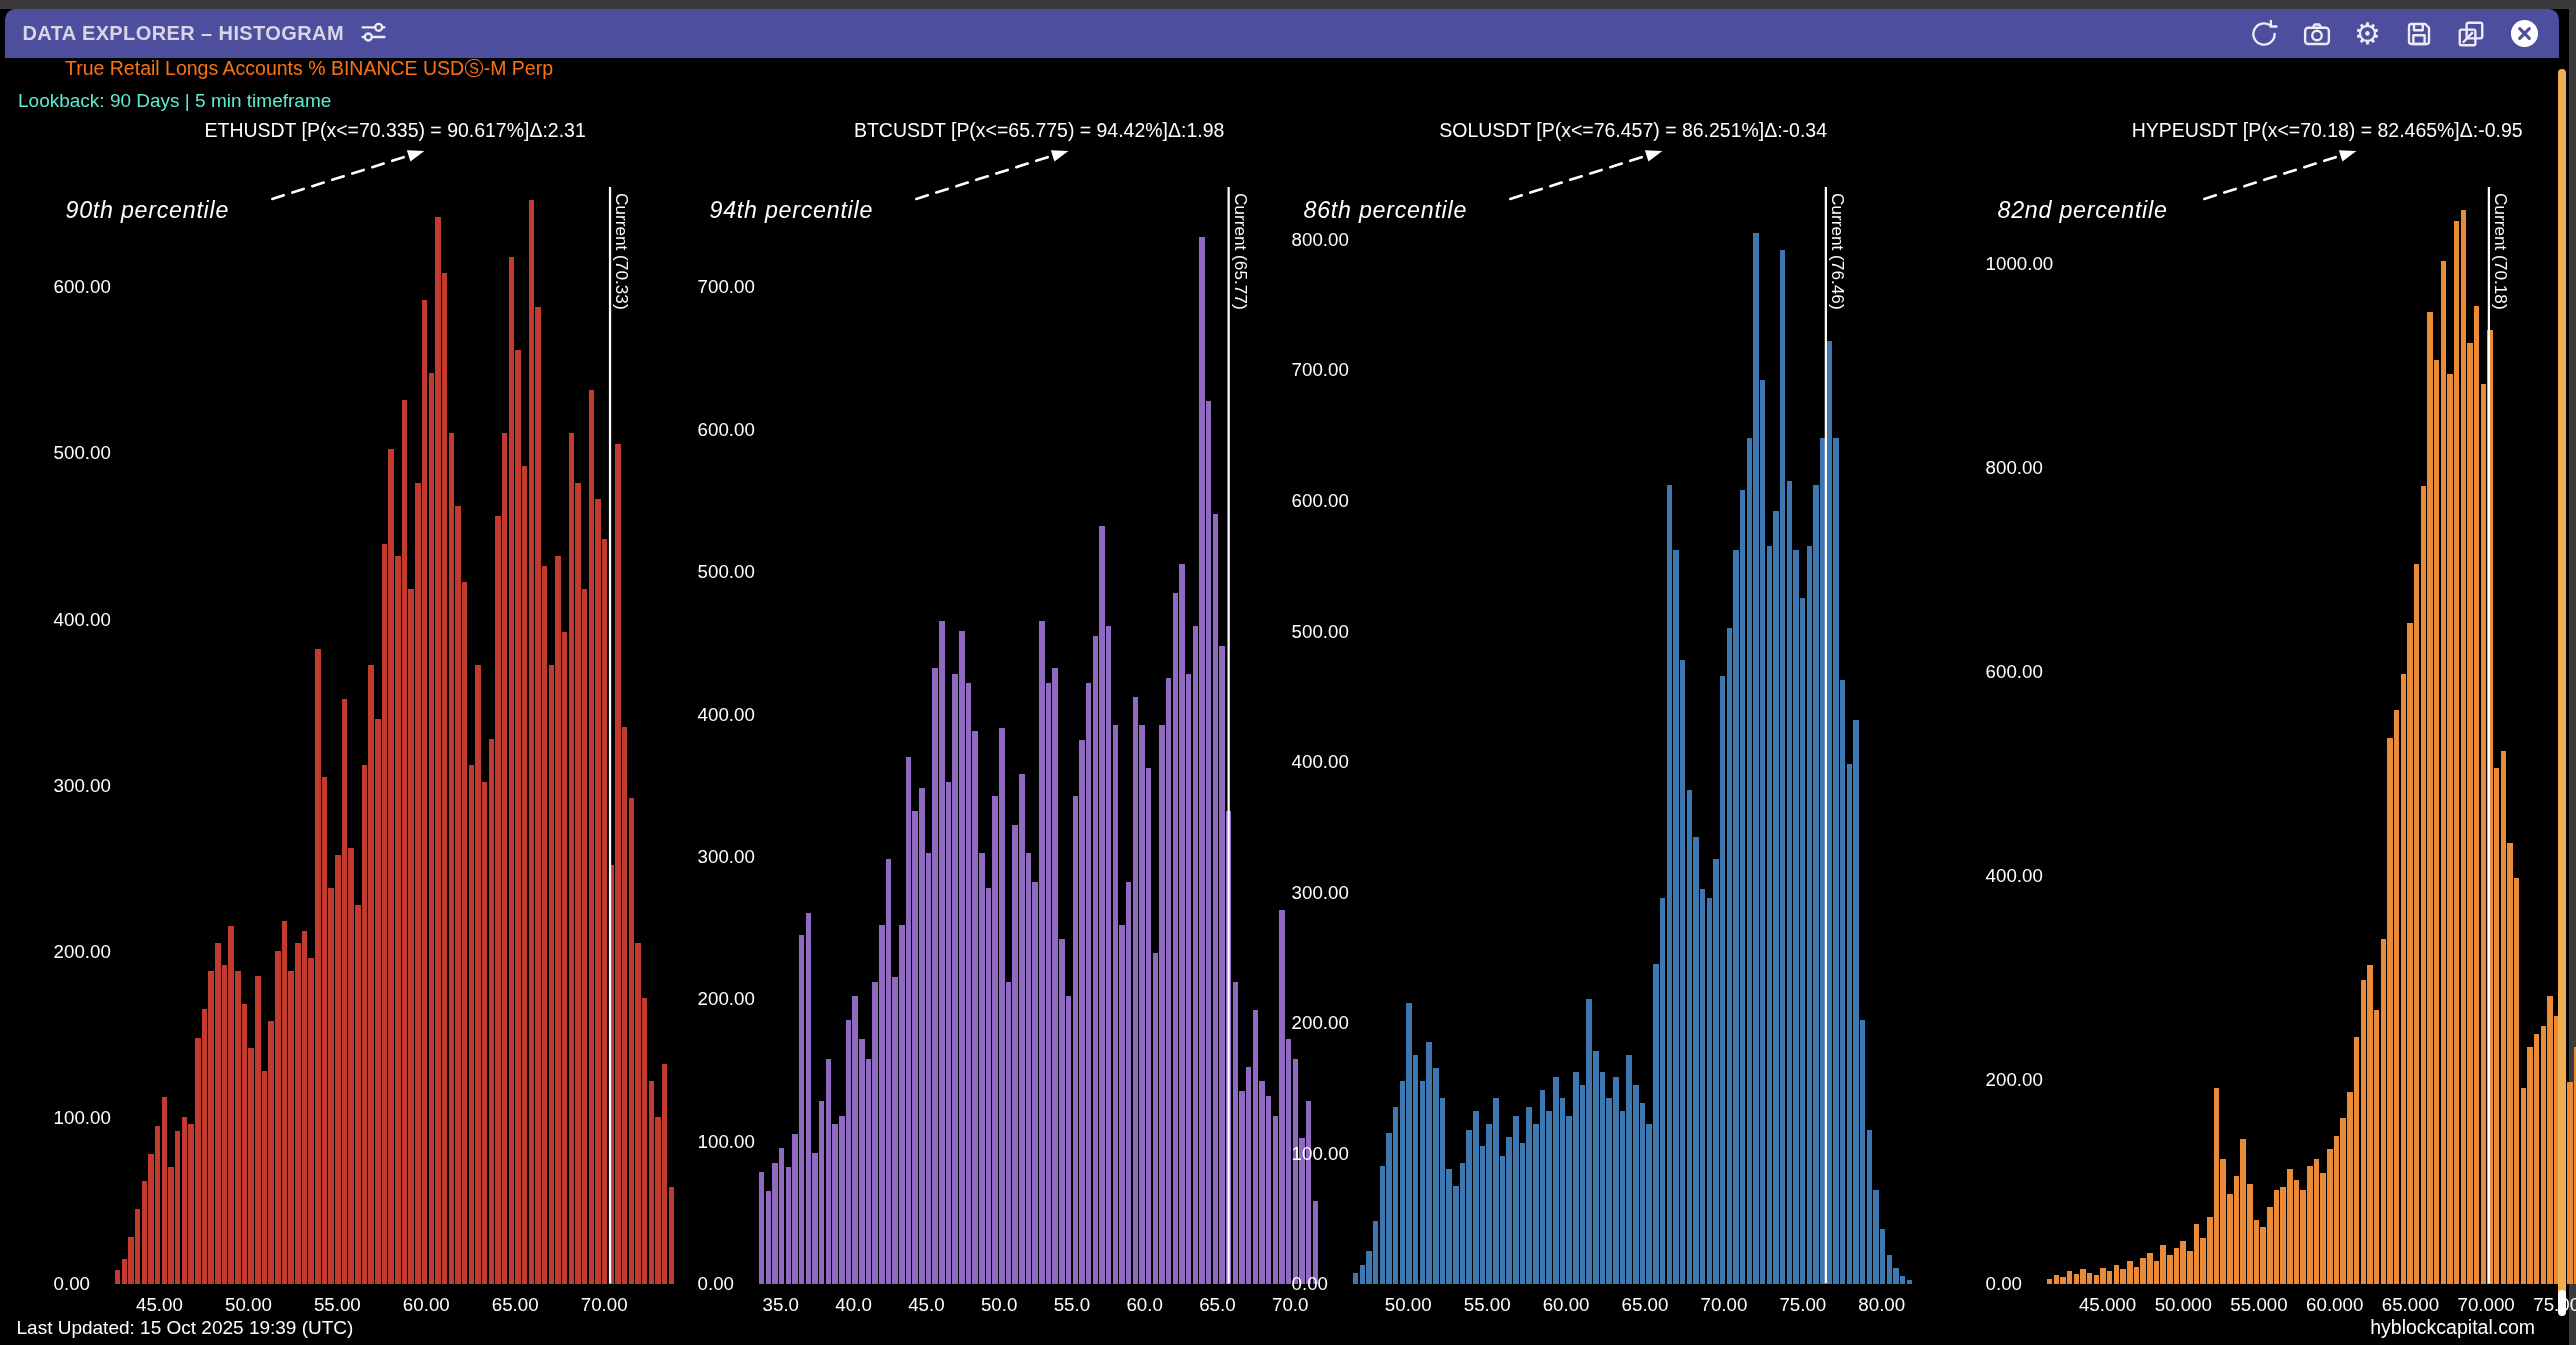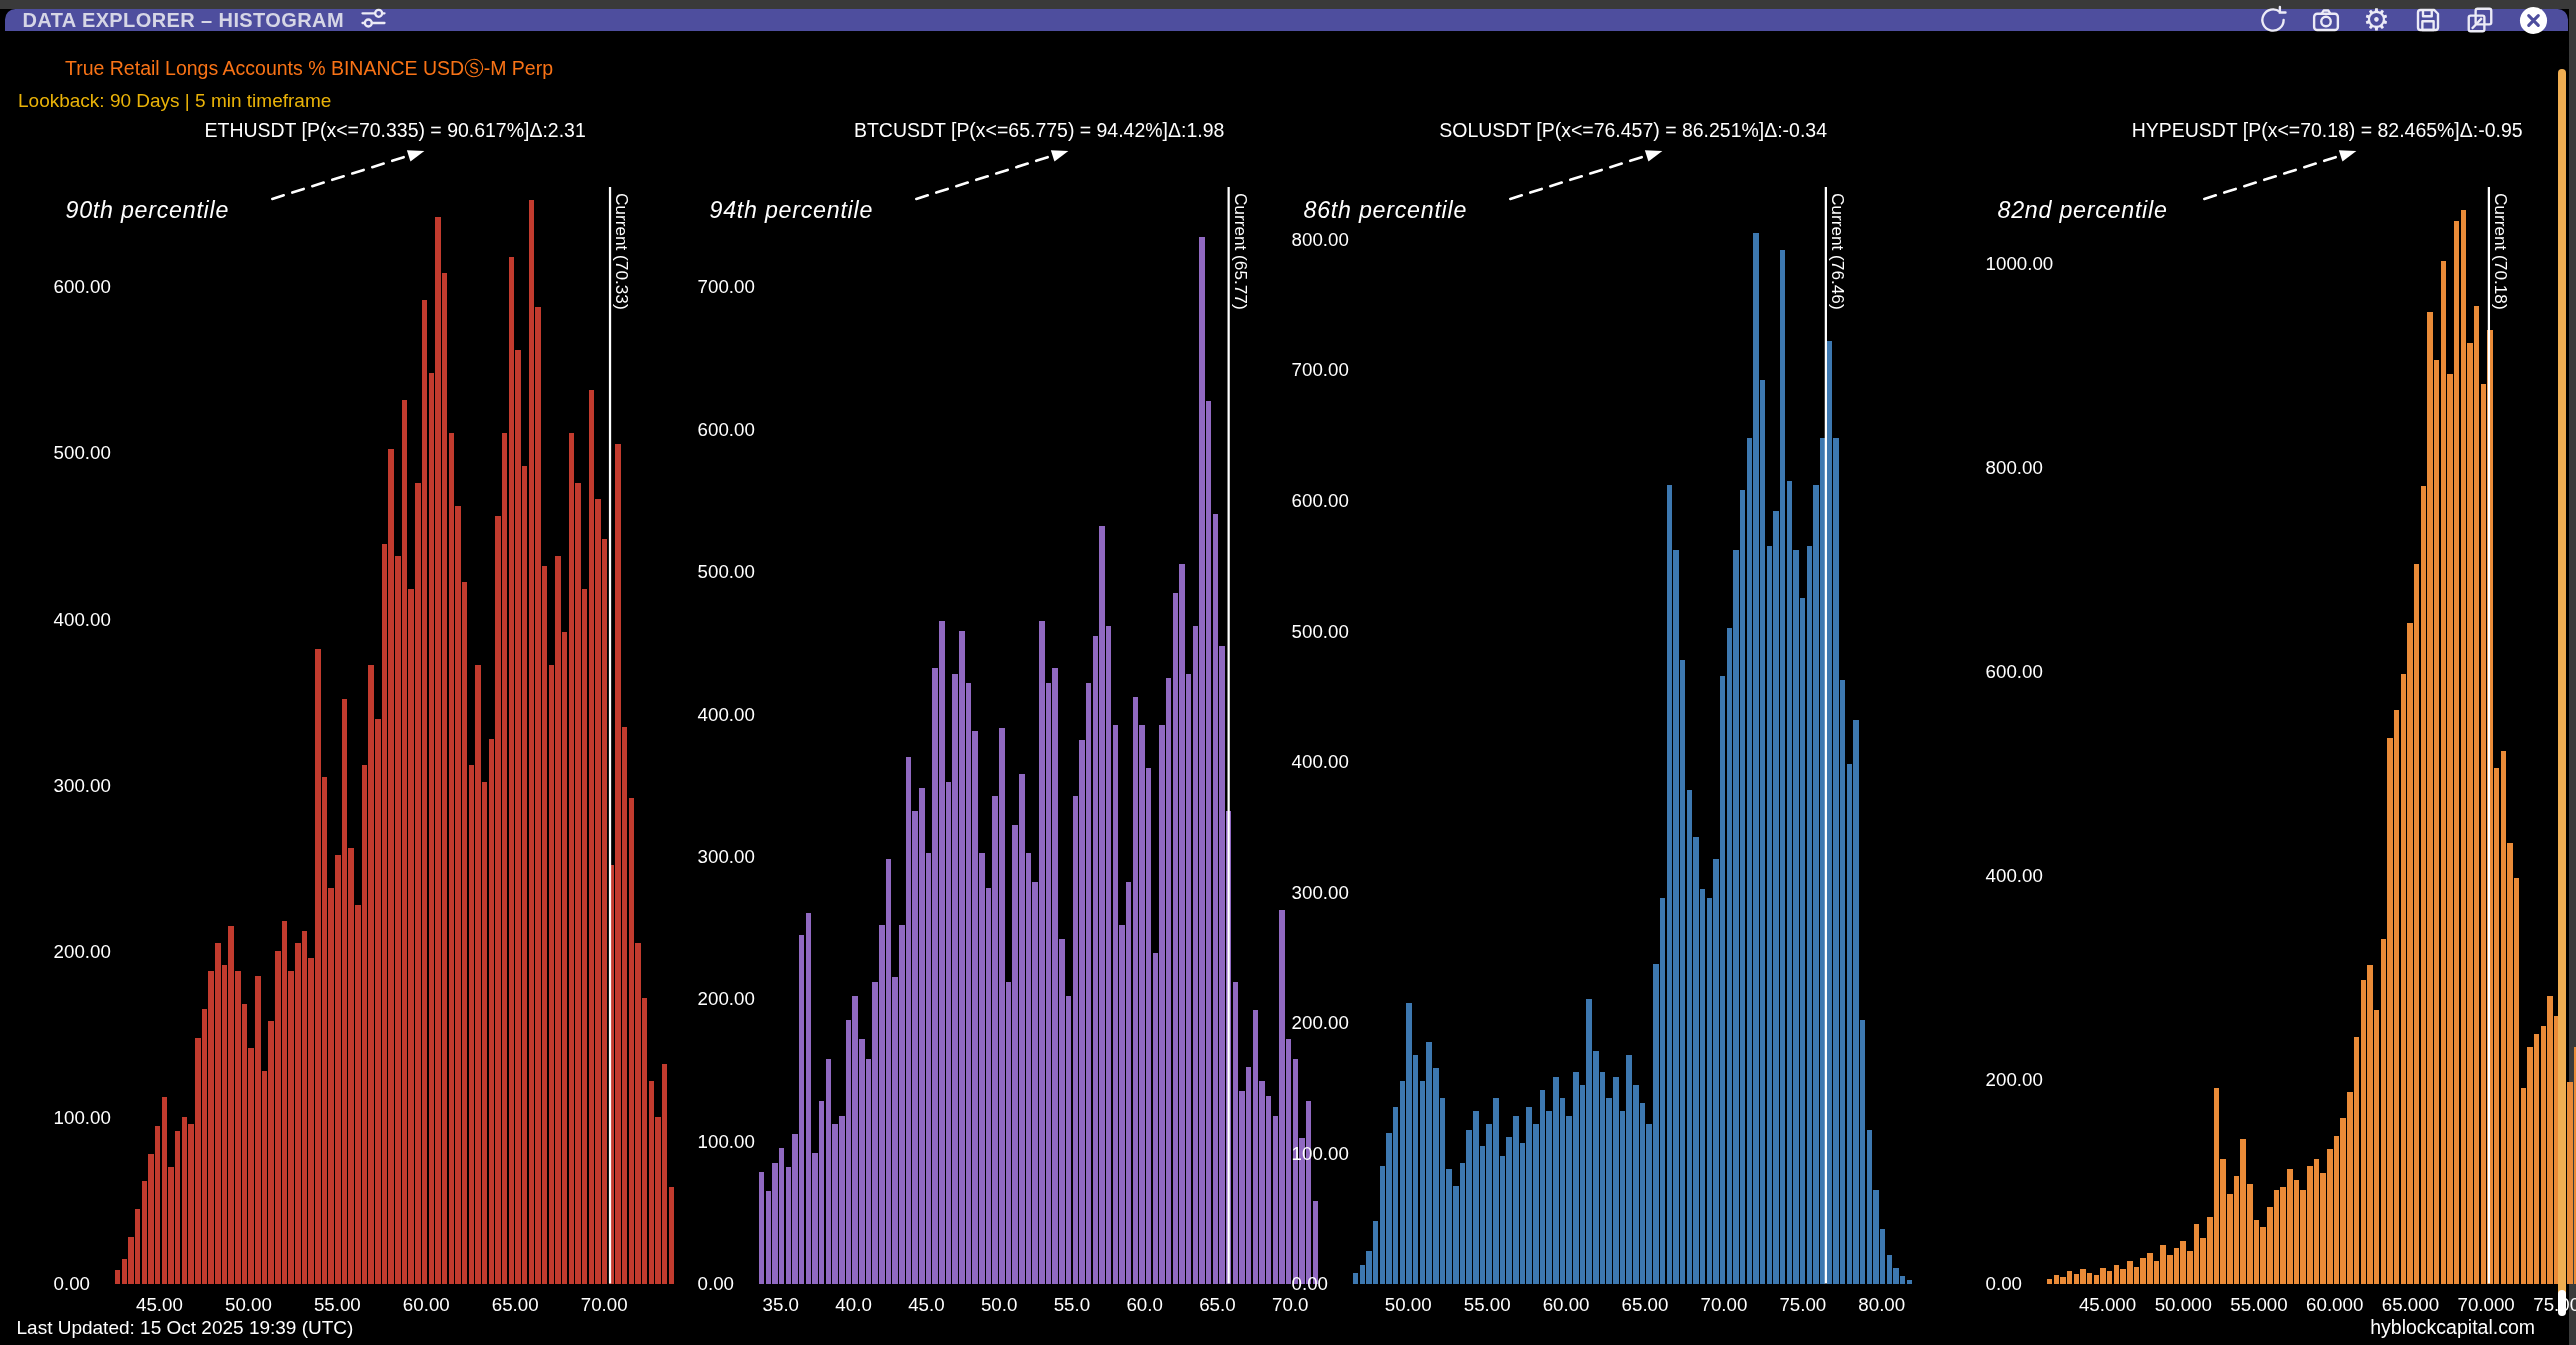--- a/index.html
+++ b/index.html
@@ -1,29 +1,29 @@
 <!DOCTYPE html>
 <html style="font-size:12px"><head>
 <meta charset="utf-8">
 <style>
   html,body{margin:0;padding:0;background:#000;}
   body{width:2576px;height:1346px;position:relative;overflow:hidden;
        font-family:"Liberation Sans",sans-serif;-webkit-font-smoothing:antialiased;}
   .frame-top{position:absolute;top:0;left:0;width:2576px;height:9px;background:#3a3a3a;}
   .frame-right{position:absolute;top:0;right:0;width:7.5px;height:1346px;background:#3a3a3a;}
-  .titlebar{position:absolute;top:9px;left:4.5px;right:8px;height:22px;background:#4e4e9e;
+  .titlebar{position:absolute;top:9px;left:4.5px;right:17px;height:49px;background:#4e4e9e;
             border-radius:10.5px 10.5px 0 0;display:flex;align-items:center;justify-content:space-between;
             padding:0 19.5px 0 18px;box-sizing:border-box;}
   .tb-left{display:flex;align-items:center;gap:13.5px;}
   .tb-title{color:#d6d6e6;font-size:20px;font-weight:bold;letter-spacing:0.4px;}
   .tb-icons{display:flex;align-items:center;gap:22.5px;}
   .tb-icons svg{display:block;}
   .gear-glyph{color:#ecebf6;font-size:30px;line-height:30px;}
   .subtitle1{position:absolute;left:18px;top:55px;color:#f97316;font-size:19.5px;margin-left:47px;}
-  .subtitle2{position:absolute;left:18px;top:90px;color:#eab308;font-size:19px;}
+  .subtitle2{position:absolute;left:18px;top:90px;color:#5eead4;font-size:19px;}
   #charts{position:absolute;left:0;top:0;}
   .panel{position:absolute;top:112px;height:1233px;padding-left:46px;}
   .ptitle{font:400 26px "Liberation Sans",sans-serif;fill:#fff;}
   .annot{font:italic 31px "Liberation Sans",sans-serif;fill:#fff;letter-spacing:1px;}
   .ylab,.xlab{font:25px "Liberation Sans",sans-serif;fill:#fff;}
   .clab{font:23px "Liberation Sans",sans-serif;fill:#fff;}
   .footer-left{position:absolute;left:16.5px;top:1317px;color:#fff;font-size:19px;}
   .footer-right{position:absolute;right:41px;top:1316px;color:#fff;font-size:19.5px;}
   .scrollbar{position:absolute;right:10.5px;top:69px;width:7.5px;height:1245px;
              background:#f0ae52;border-radius:4.5px;}

